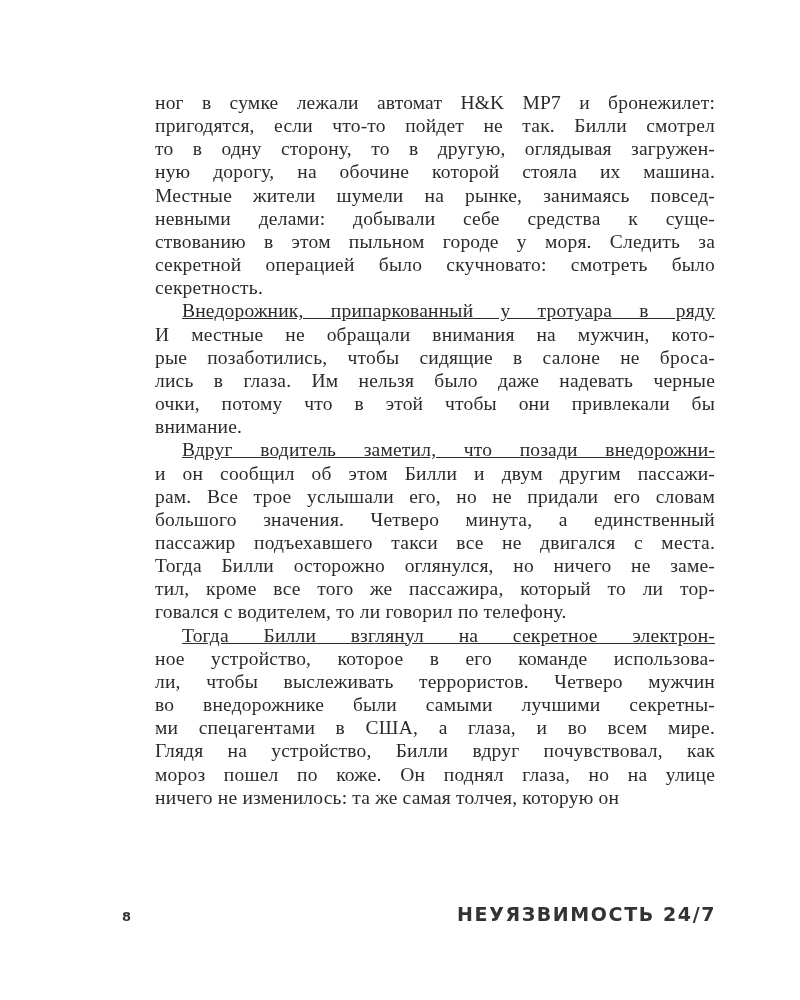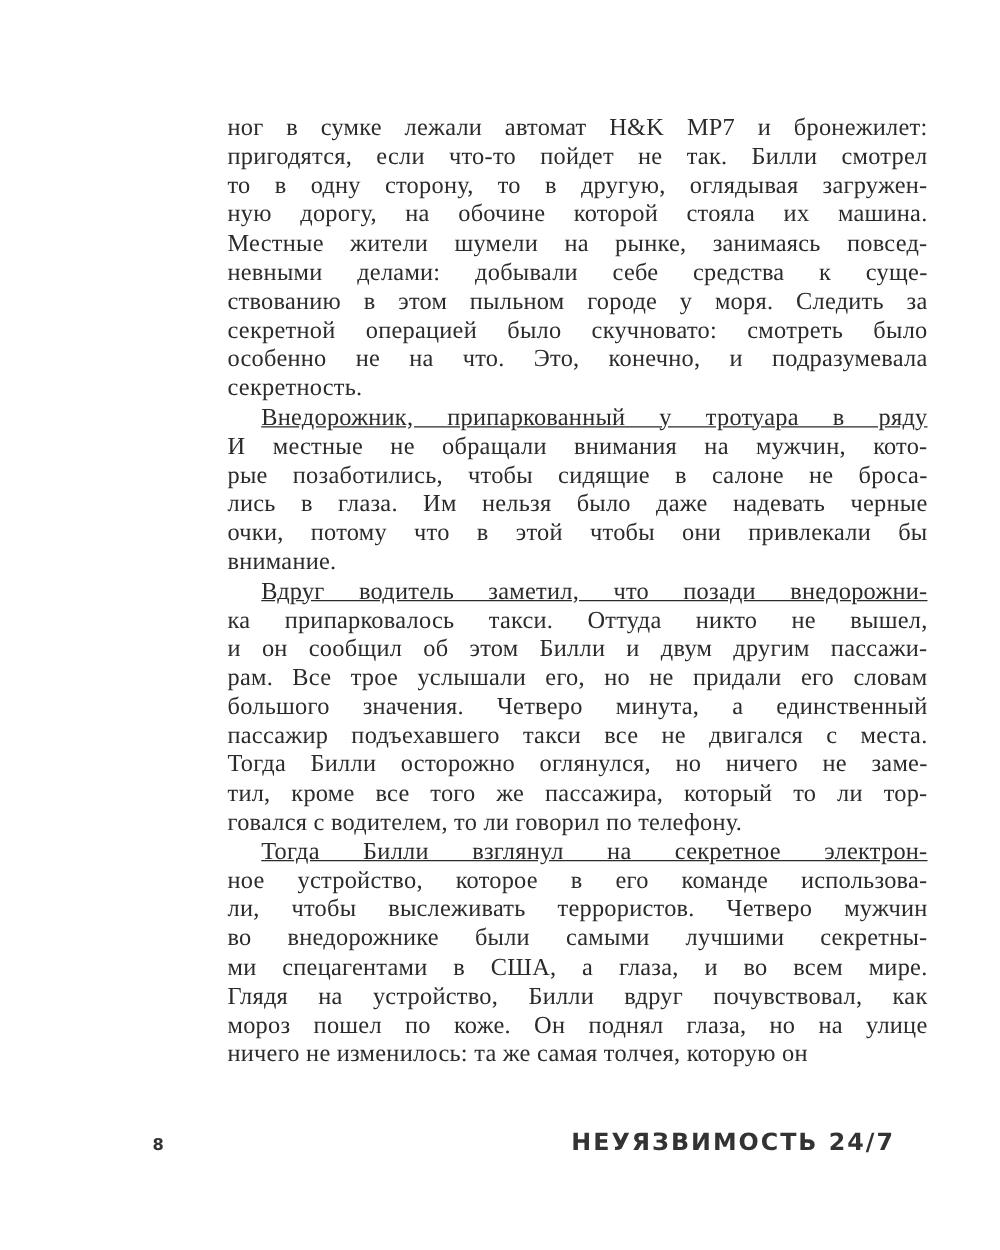--- a/index.html
+++ b/index.html
@@ -21,21 +21,20 @@
   }
   .text-block {
     position: absolute;
     left: 155px;
     top: 91px;
     width: 560px;
     font-size: 19.5px;
     line-height: 23.15px;
     color: #2b2b2b;
     letter-spacing: 0.2px;
-    margin-left: 27px;
   }
   .line {
     text-align: justify;
     text-align-last: justify;
     white-space: normal;
   }
   .line.last {
     text-align: left;
     text-align-last: left;
   }
@@ -70,30 +69,28 @@
 <div class="book-page">
   <div class="text-block">
       <div class="line">ног в сумке лежали автомат H&amp;K MP7 и бронежилет:</div>
       <div class="line">пригодятся, если что-то пойдет не так. Билли смотрел</div>
       <div class="line">то в одну сторону, то в другую, оглядывая загружен-</div>
       <div class="line">ную дорогу, на обочине которой стояла их машина.</div>
       <div class="line">Местные жители шумели на рынке, занимаясь повсед-</div>
       <div class="line">невными делами: добывали себе средства к суще-</div>
       <div class="line">ствованию в этом пыльном городе у моря. Следить за</div>
       <div class="line">секретной операцией было скучновато: смотреть было</div>
-      <div class="line">особенно не на что. Это, конечно, и подразумевала</div>
       <div class="line last">секретность.</div>
       <div class="line indent">Внедорожник, припаркованный у тротуара в ряду</div>
       <div class="line">И местные не обращали внимания на мужчин, кото-</div>
       <div class="line">рые позаботились, чтобы сидящие в салоне не броса-</div>
       <div class="line">лись в глаза. Им нельзя было даже надевать черные</div>
       <div class="line">очки, потому что в этой чтобы они привлекали бы</div>
       <div class="line last">внимание.</div>
       <div class="line indent">Вдруг водитель заметил, что позади внедорожни-</div>
-      <div class="line">ка припарковалось такси. Оттуда никто не вышел,</div>
       <div class="line">и он сообщил об этом Билли и двум другим пассажи-</div>
       <div class="line">рам. Все трое услышали его, но не придали его словам</div>
       <div class="line">большого значения. Четверо минута, а единственный</div>
       <div class="line">пассажир подъехавшего такси все не двигался с места.</div>
       <div class="line">Тогда Билли осторожно оглянулся, но ничего не заме-</div>
       <div class="line">тил, кроме все того же пассажира, который то ли тор-</div>
       <div class="line last">говался с водителем, то ли говорил по телефону.</div>
       <div class="line indent">Тогда Билли взглянул на секретное электрон-</div>
       <div class="line">ное устройство, которое в его команде использова-</div>
       <div class="line">ли, чтобы выслеживать террористов. Четверо мужчин</div>

